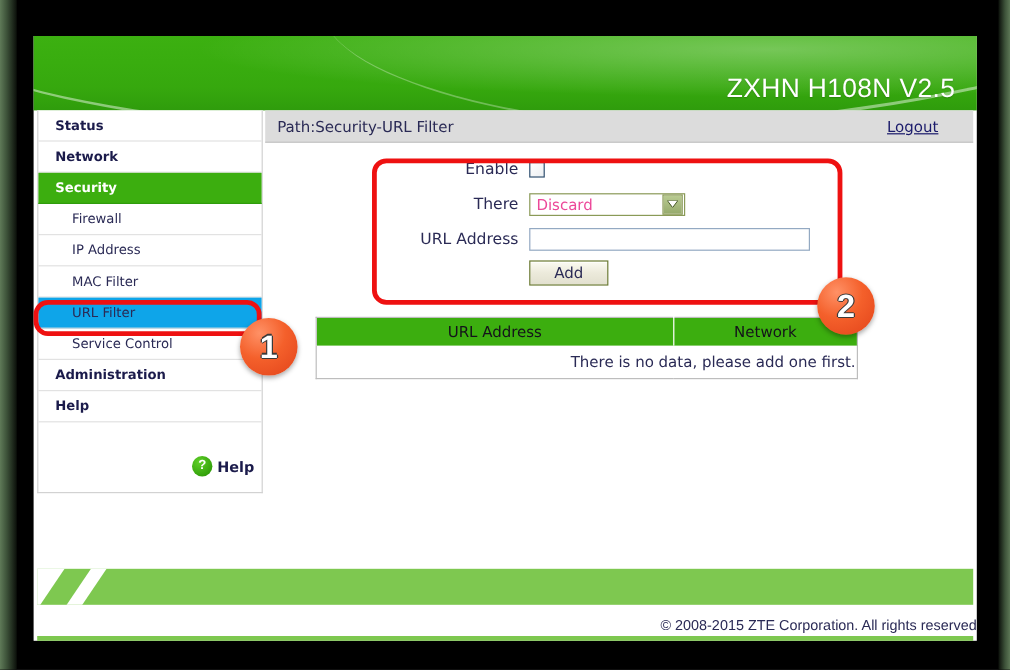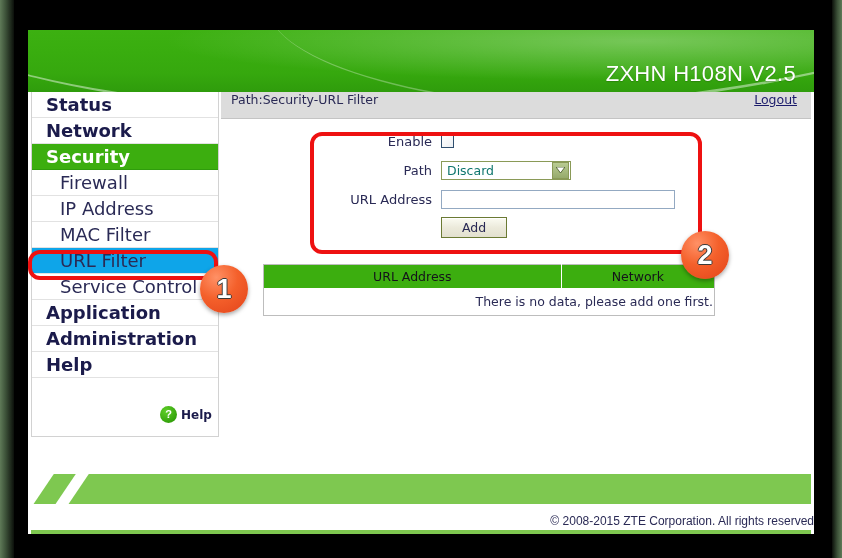--- a/index.html
+++ b/index.html
@@ -108,21 +108,21 @@
     background: #ffffff;
     border: 1px solid #d2d2d2;
     border-top: none;
     box-sizing: border-box;
   }
   .nav-item {
     position: relative;
     height: 26px;
     line-height: 26px;
     border-bottom: 1px solid #e2e2e2;
-    font-size: 18px;
+    font-size: 11px;
     color: #1b1b4b;
     box-sizing: border-box;
   }
   .nav-top {
     font-weight: bold;
     padding-left: 14px;
     font-family: "DejaVu Sans", sans-serif;
   }
   .nav-sub {
     padding-left: 28px;
@@ -173,22 +173,23 @@
     left: 193px;
     top: 0;
     right: 3px;
     bottom: 0;
   }
   #pathbar {
     height: 27px;
     background: #dcdcdc;
     border-bottom: 1px solid #c4c4c4;
     display: flex;
+    align-items: center;
     justify-content: space-between;
-    padding: 0 14px 0 10px;
+    padding: 0 29px 0 10px;
     box-sizing: border-box;
   }
   #path-text {
     font-size: 12.5px;
     color: #2a2a55;
   }
   #logout-link {
     font-size: 12.5px;
     color: #1b1b6b;
     text-decoration: underline;
@@ -229,21 +230,21 @@
     border: 1px solid #8a9a57;
     background: #ffffff;
     display: flex;
     align-items: center;
     justify-content: space-between;
     box-sizing: border-box;
     cursor: pointer;
   }
   .sel-value {
     font-size: 12.5px;
-    color: #0f766e;
+    color: #ec4899;
     padding-left: 5px;
   }
   .sel-arrow {
     width: 17px;
     height: 17px;
     margin-right: 1px;
     background: linear-gradient(180deg, #b9cb92 0%, #96aa6c 100%);
     border: 1px solid #8a9a57;
     box-sizing: border-box;
     display: flex;
@@ -411,21 +412,20 @@
 
       <div id="sidebar">
         <div class="nav-item nav-top">Status</div>
         <div class="nav-item nav-top">Network</div>
         <div class="nav-item nav-top nav-active-green">Security</div>
         <div class="nav-item nav-sub">Firewall</div>
         <div class="nav-item nav-sub">IP Address</div>
         <div class="nav-item nav-sub">MAC Filter</div>
         <div class="nav-item nav-sub nav-selected">URL Filter</div>
         <div class="nav-item nav-sub">Service Control</div>
-        <div class="nav-item nav-top">Application</div>
         <div class="nav-item nav-top">Administration</div>
         <div class="nav-item nav-top">Help</div>
         <div id="helpbox">
           <div id="help-link">
             <div id="help-circle">?</div>
             <div id="help-text">Help</div>
           </div>
         </div>
       </div>
 
@@ -437,21 +437,21 @@
         </div>
 
         <div id="form-panel">
 
           <div class="form-row">
             <div class="form-label">Enable</div>
             <div class="cb"></div>
           </div>
 
           <div class="form-row">
-            <div class="form-label">Path</div>
+            <div class="form-label">There</div>
             <div class="sel">
               <span class="sel-value">Discard</span>
               <span class="sel-arrow">
                 <svg width="9" height="6" viewBox="0 0 9 6">
                     <path d="M0 0 L9 0 L4.5 6 Z" fill="#ffffff" stroke="#3f5020" stroke-width="0.8"></path>
                   </svg>
               </span>
             </div>
           </div>
 

